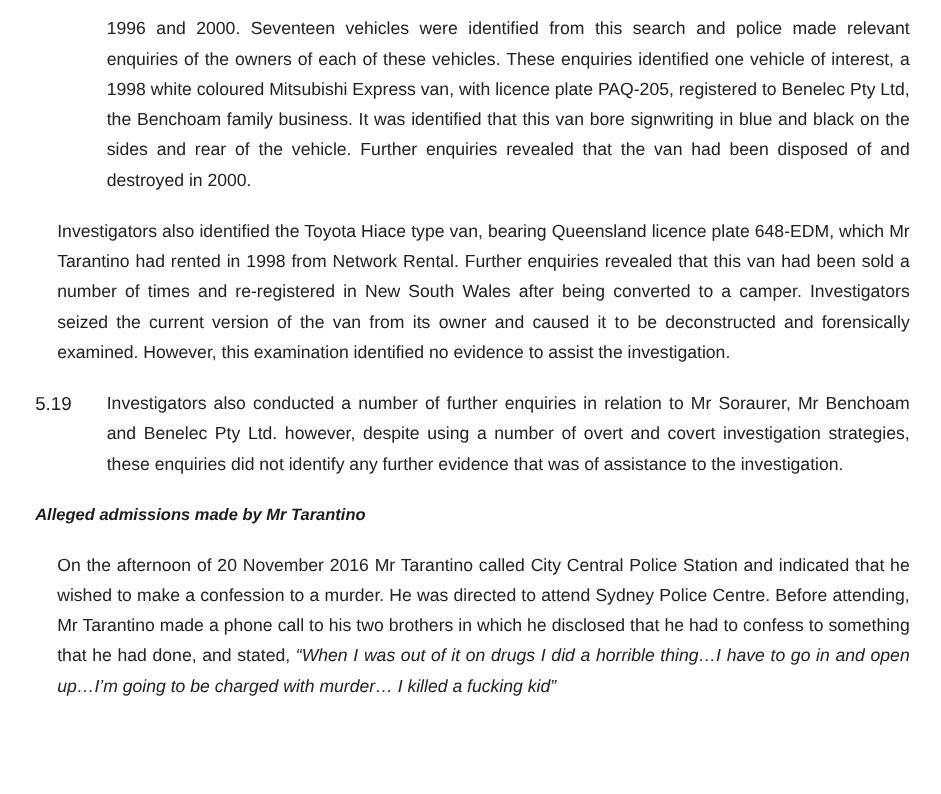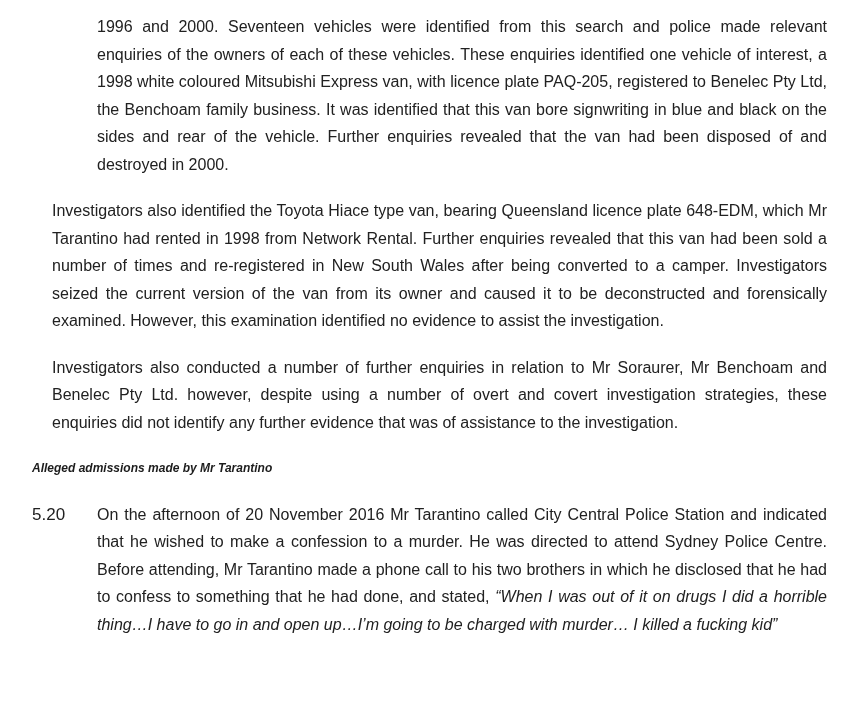--- a/index.html
+++ b/index.html
@@ -33,21 +33,21 @@
     }
     .para-text {
       flex: 1;
       font-size: 16px;
       line-height: 27.5px;
       text-align: justify;
       text-justify: inter-word;
       margin-left: 20px;
     }
     .section-heading {
-      font-size: 12px;
+      font-size: 15px;
       line-height: 27.5px;
       font-weight: bold;
       font-style: italic;
       margin: 0 0 18px 0;
       color: #1c1c1c;
     }
     .quote {
       font-style: italic;
     }
   </style>
@@ -59,23 +59,23 @@
   <div class="para">
     <div class="para-num"></div>
     <div class="para-text">1996 and 2000. Seventeen vehicles were identified from this search and police made relevant enquiries of the owners of each of these vehicles. These enquiries identified one vehicle of interest, a 1998 white coloured Mitsubishi Express van, with licence plate PAQ-205, registered to Benelec Pty Ltd, the Benchoam family business. It was identified that this van bore signwriting in blue and black on the sides and rear of the vehicle. Further enquiries revealed that the van had been disposed of and destroyed in 2000.</div>
   </div>
 
   <div class="para">
     <div class="para-text">Investigators also identified the Toyota Hiace type van, bearing Queensland licence plate 648-EDM, which Mr Tarantino had rented in 1998 from Network Rental. Further enquiries revealed that this van had been sold a number of times and re-registered in New South Wales after being converted to a camper. Investigators seized the current version of the van from its owner and caused it to be deconstructed and forensically examined. However, this examination identified no evidence to assist the investigation.</div>
   </div>
 
   <div class="para">
+    <div class="para-num">5.19</div>
     <div class="para-text">Investigators also conducted a number of further enquiries in relation to Mr Soraurer, Mr Benchoam and Benelec Pty Ltd. however, despite using a number of overt and covert investigation strategies, these enquiries did not identify any further evidence that was of assistance to the investigation.</div>
   </div>
 
   <h3 class="section-heading">Alleged admissions made by Mr Tarantino</h3>
 
   <div class="para">
-    <div class="para-num">5.20</div>
     <div class="para-text"><span>On the afternoon of 20 November 2016 Mr Tarantino called City Central Police Station and indicated that he wished to make a confession to a murder. He was directed to attend Sydney Police Centre. Before attending, Mr Tarantino made a phone call to his two brothers in which he disclosed that he had to confess to something that he had done, and stated, </span><span class="quote">“When I was out of it on drugs I did a horrible thing…I have to go in and open up…I’m going to be charged with murder… I killed a fucking kid”</span></div>
   </div>
 
 </div>
 
 </body></html>

